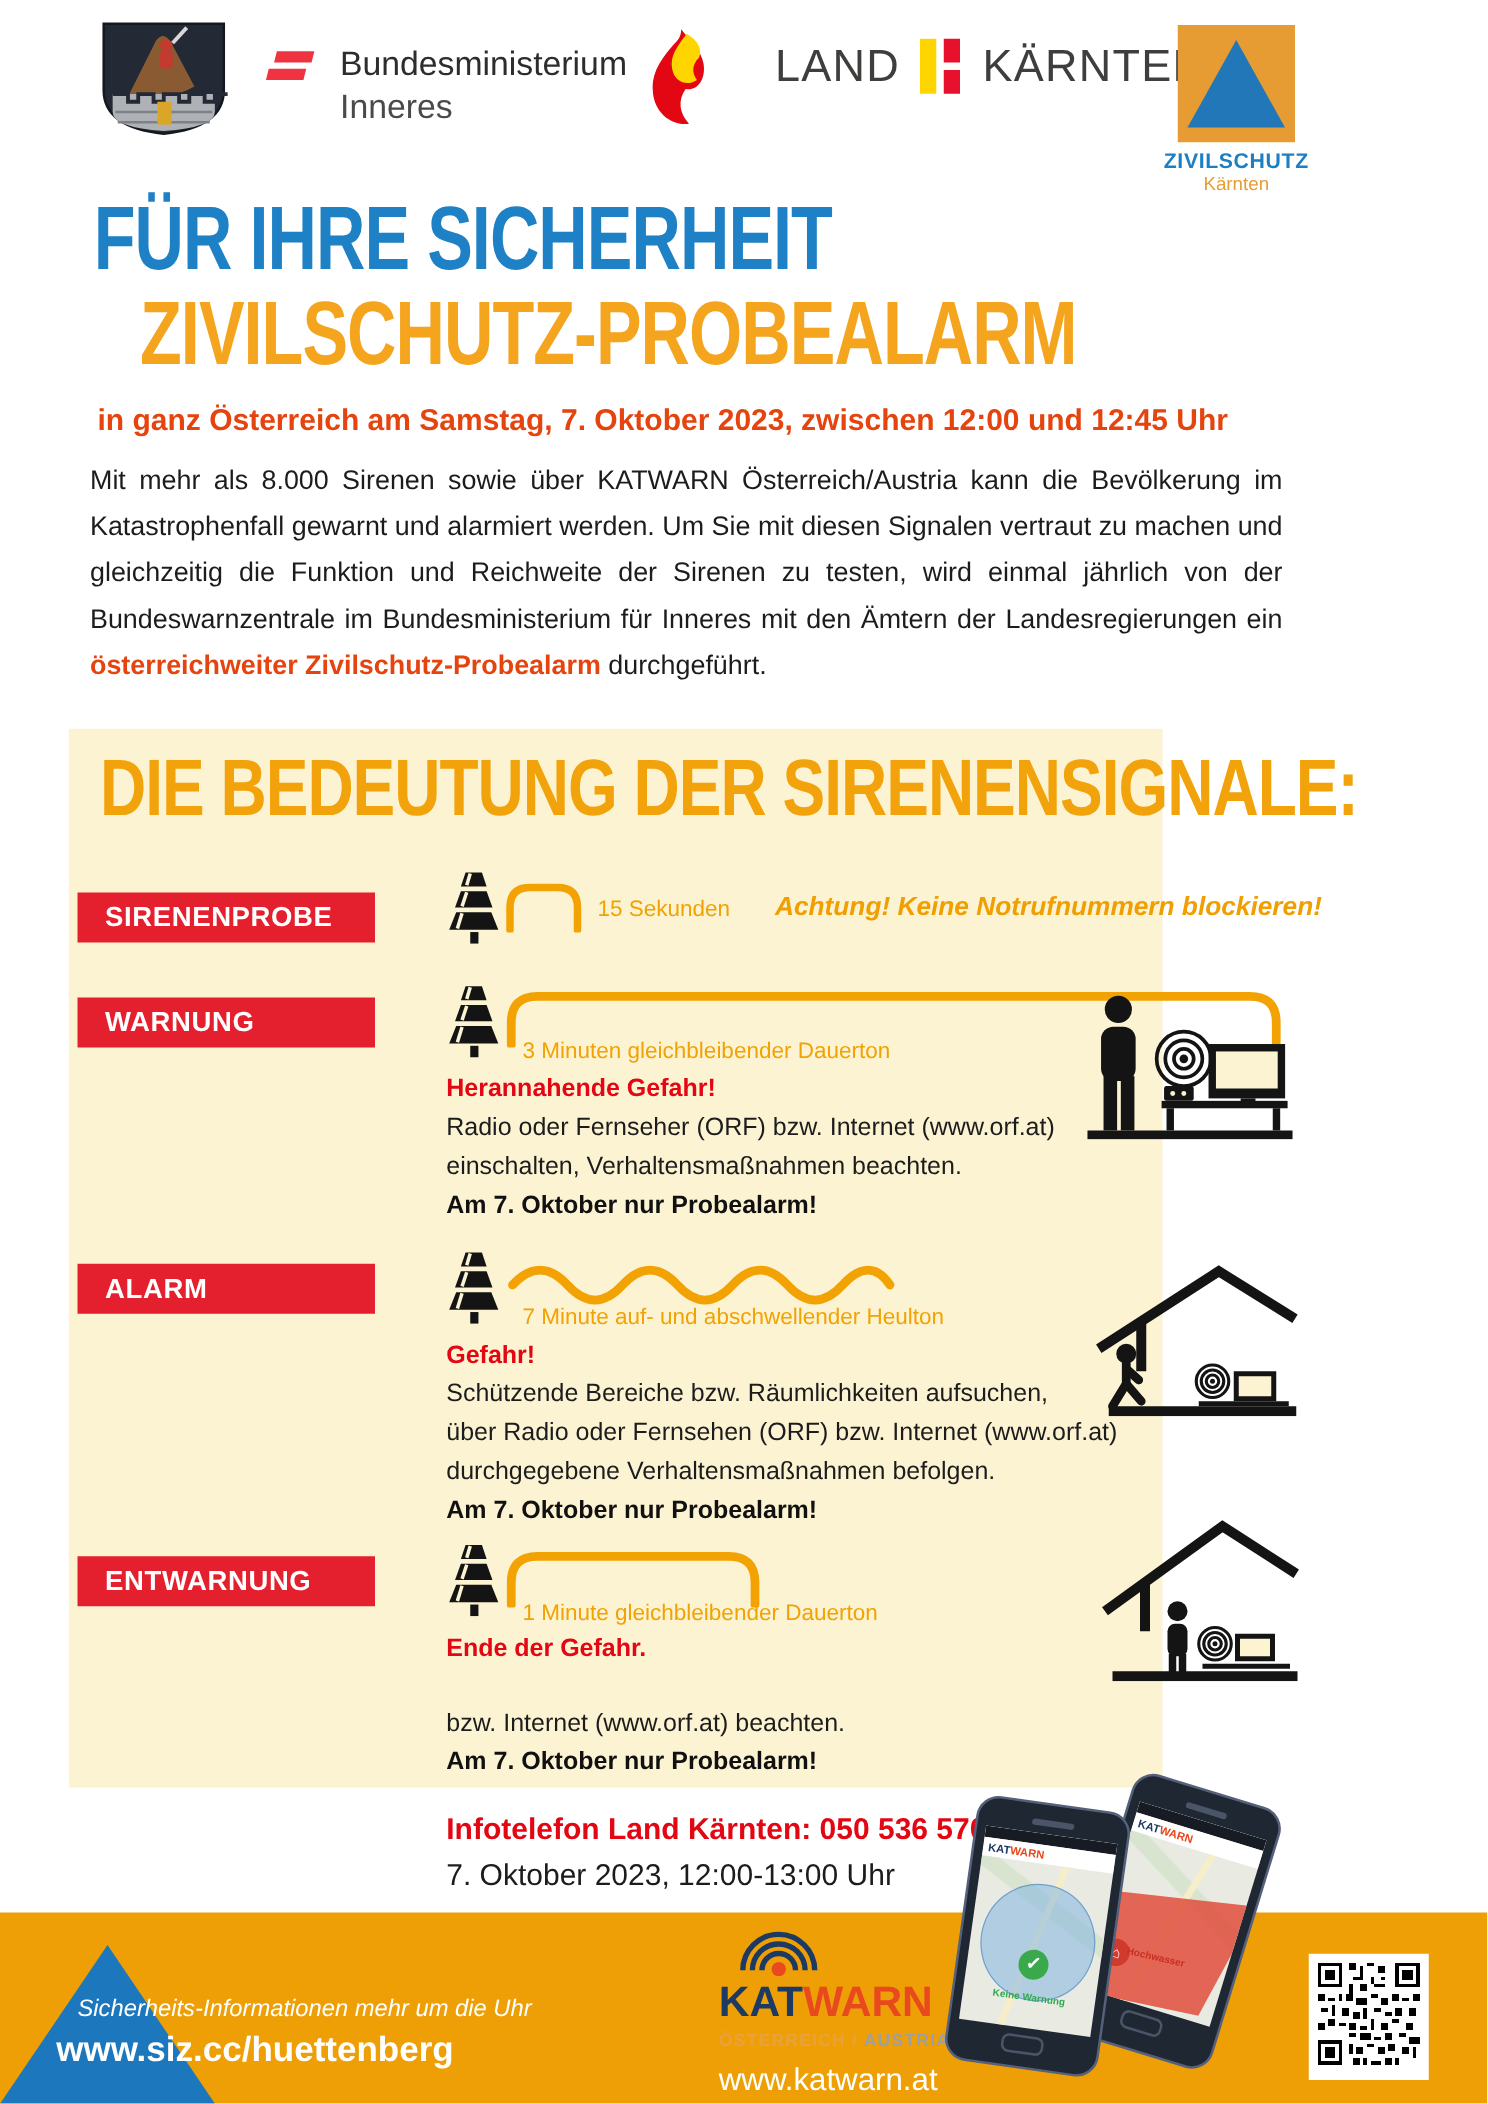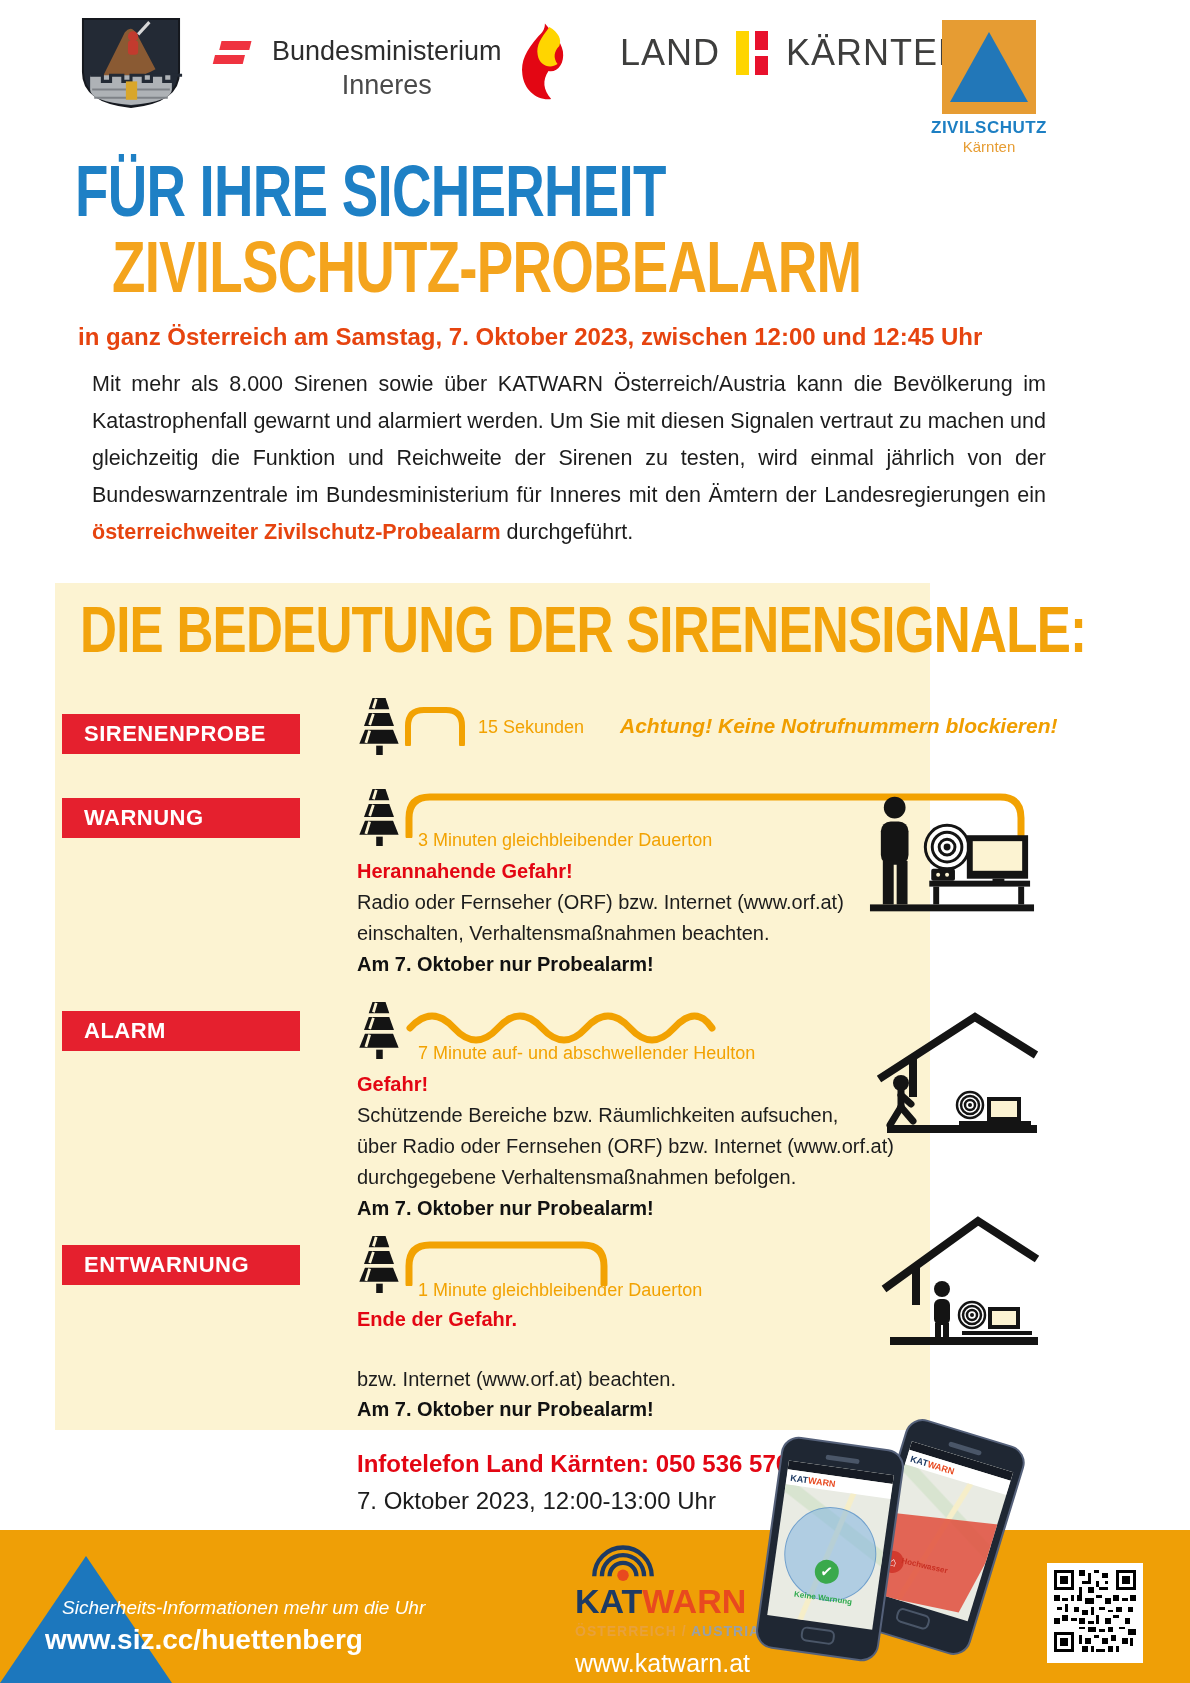--- a/index.html
+++ b/index.html
@@ -13,21 +13,21 @@
   .intro{width:954px;font-size:21.5px;line-height:37px;text-align:justify;color:#1c1c1c;}
   .intro .hl{color:#e6440f;font-weight:bold;}
   .panel{background:#fcf3d2;}
   .panel-heading{color:#f2a30b;font-size:64px;font-weight:bold;transform:scaleX(.8);transform-origin:0 50%;white-space:nowrap;letter-spacing:-1px;}
   .redbox{background:#e5202e;color:#fff;font-size:22px;font-weight:bold;width:238px;height:40px;line-height:40px;padding-left:22px;box-sizing:border-box;letter-spacing:.5px;}
   .sigtext{color:#f2a202;font-size:18px;white-space:nowrap;}
   .note-orange{color:#f09e00;font-size:21px;font-weight:bold;font-style:italic;white-space:nowrap;}
   .row-heading{color:#e30613;font-size:20px;font-weight:bold;white-space:nowrap;}
   .row-line{font-size:20px;color:#1c1c1c;white-space:nowrap;}
   .row-bold{font-size:20px;font-weight:bold;color:#111;white-space:nowrap;}
-  .bmi-text{font-size:27px;color:#2d2d2d;line-height:34px;text-align:center;}
+  .bmi-text{font-size:27px;color:#2d2d2d;line-height:34px;}
   .land-text{font-size:36px;color:#3e3e3d;letter-spacing:1px;white-space:nowrap;}
   .zs-line1{color:#1d7fc3;font-size:17px;font-weight:bold;letter-spacing:.5px;}
   .zs-line2{color:#e79d33;font-size:15px;}
   .info-red{color:#e30613;font-size:24px;font-weight:bold;white-space:nowrap;}
   .info-black{font-size:24px;color:#1c1c1c;white-space:nowrap;}
   .band{background:#ef9f06;}
   .siz-tagline{color:#fff;font-size:19px;font-style:italic;white-space:nowrap;}
   .siz-url{color:#fff;font-size:28px;font-weight:bold;white-space:nowrap;}
   .kat-word{font-size:34px;font-weight:bold;white-space:nowrap;}
   .kat-blue{color:#1d3a63;}
@@ -109,21 +109,21 @@
     </svg>
     <div class="zs-line1">ZIVILSCHUTZ</div>
     <div class="zs-line2">Kärnten</div>
   </div>
 
   <div class="abs condensed title-blue" style="left:75px;top:150px;">FÜR IHRE SICHERHEIT</div>
   <div class="abs condensed title-orange" style="left:112px;top:226px;">ZIVILSCHUTZ-PROBEALARM</div>
 
   <div class="abs subtitle" style="left:78px;top:323px;">in ganz Österreich am Samstag, 7. Oktober 2023, zwischen 12:00 und 12:45 Uhr</div>
 
-  <div class="abs intro" style="left:92px;top:366px;">
+  <div class="abs intro" style="left:72px;top:366px;">
     <span>Mit mehr als 8.000 Sirenen sowie über KATWARN Österreich/Austria kann die Bevölkerung im Katastrophenfall gewarnt und alarmiert werden. Um Sie mit diesen Signalen vertraut zu machen und gleichzeitig die Funktion und Reichweite der Sirenen zu testen, wird einmal jährlich von der Bundeswarnzentrale im Bundesministerium für Inneres mit den Ämtern der Landesregierungen ein </span><span class="hl">österreichweiter Zivilschutz-Probealarm</span><span> durchgeführt.</span>
   </div>
 
   <div class="abs panel" style="left:55px;top:583px;width:875px;height:847px;">
 
     <div class="abs panel-heading" style="left:25px;top:10px;">DIE BEDEUTUNG DER SIRENENSIGNALE:</div>
 
     <div class="abs redbox" style="left:7px;top:131px;">SIRENENPROBE</div>
     <svg class="abs" style="left:302px;top:114px" width="44" height="58" viewBox="0 0 46 62">
       <g fill="#141414">

